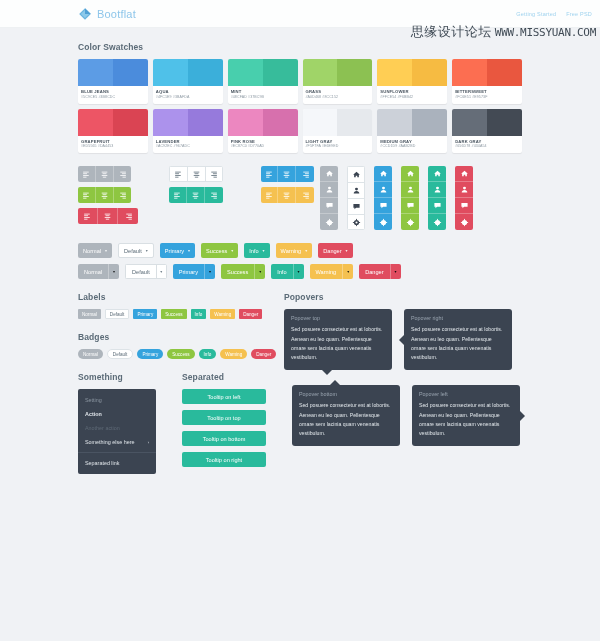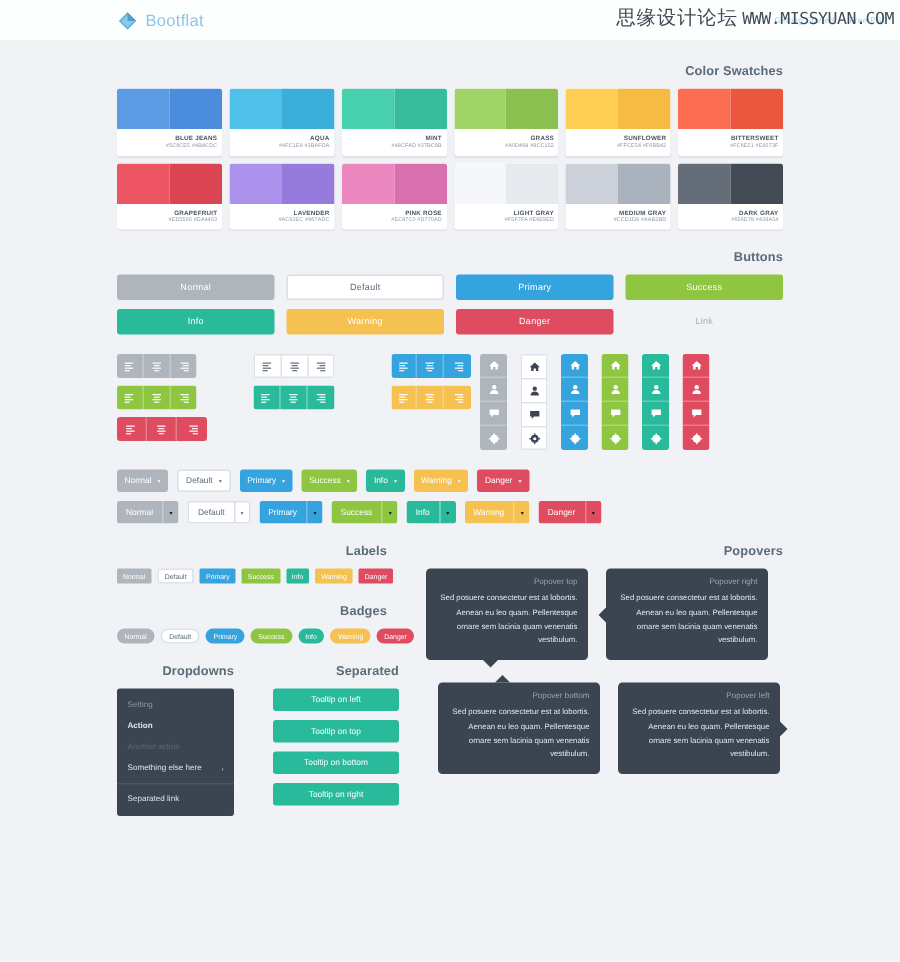--- a/index.html
+++ b/index.html
@@ -21,25 +21,25 @@
   .brand-logo { width: 14px; height: 14px; }
   .brand-name { font-size: 11px; color: #8ec6ea; letter-spacing: .2px; }
   .nav-right { margin-left: auto; margin-right: 8px; display: flex; gap: 10px; align-items: center; }
   .nav-link { font-size: 5.5px; color: #9fd2ee; letter-spacing: .2px; }
 
   .watermark {
     position: absolute; right: 4px; top: 3px;
     font-size: 12.5px; color: #2f3b46; white-space: nowrap;
     display: flex; align-items: baseline; gap: 3px; opacity: .92;
   }
-  .wm-cn { font-family: "DejaVu Sans", sans-serif; font-size: 13px; letter-spacing: .5px; }
+  .wm-cn { font-family: "DejaVu Sans", sans-serif; font-size: 13px; letter-spacing: .5px; margin-top: 20px; }
   .wm-en { font-family: "DejaVu Sans Mono", monospace; font-size: 11px; letter-spacing: -.3px; }
 
   
-  .content { padding: 14px 78px 0 78px; text-align: right; }
+  .content { padding: 14px 78px 0 78px; }
   .section-title {
     font-size: 8.5px; color: #5b6b77; font-weight: bold;
     margin-bottom: 7px; letter-spacing: .1px;
   }
   .block { margin-bottom: 13px; }
 
   
   .swatch-grid { display: grid; grid-template-columns: repeat(6, 1fr); gap: 5px; }
   .swatch { background: #fff; border-radius: 2px; overflow: hidden; box-shadow: 0 1px 1px rgba(0,0,0,.07); }
   .swatch-colors { display: flex; height: 27px; }
@@ -294,35 +294,20 @@
               <span style="background:#434A54"></span>
             </div>
             <div class="swatch-meta">
               <div class="swatch-name">DARK GRAY</div>
               <div class="swatch-hex">#656D78  #434A54</div>
             </div>
           </div>
         </div>
     </div>
 
-    <div class="block">
-      <div class="section-title">Buttons</div>
-      <div class="btn-row" id="btn-row-1">
-          <div class="btn btn-normal">Normal</div>
-          <div class="btn btn-default">Default</div>
-          <div class="btn btn-primary">Primary</div>
-          <div class="btn btn-success">Success</div>
-        </div>
-      <div class="btn-row" id="btn-row-2">
-          <div class="btn btn-info">Info</div>
-          <div class="btn btn-warning">Warning</div>
-          <div class="btn btn-danger">Danger</div>
-          <div class="btn btn-link">Link</div>
-        </div>
-    </div>
 
     <div class="block">
       <div class="bg-wrap">
         <div class="bg-left" id="hgroups">
             <div class="bg-hrow">
               <div class="hgroup">
                 <div class="gbtn c-normal">
                   <svg class="ico" width="9" height="9" viewBox="0 0 16 16">
                     <rect x="2" y="3" width="10" height="1.4" fill="#ffffff"></rect>
                     <rect x="2" y="6" width="7" height="1.4" fill="#ffffff"></rect>
@@ -798,21 +783,21 @@
               <div class="pop-title">Popover right</div>
               <div class="pop-body">Sed posuere consectetur est at lobortis. Aenean eu leo quam. Pellentesque ornare sem lacinia quam venenatis vestibulum.</div>
               <div class="arrow arrow-left"></div>
             </div>
           </div>
       </div>
     </div>
 
     <div class="two-col">
       <div>
-        <div class="section-title">Dropdowns</div>
+        <div class="section-title">Something</div>
         <div class="menu" id="dropdown-menu">
             <div class="menu-item header">
               <span>Setting</span>
             </div>
             <div class="menu-item bold">
               <span>Action</span>
             </div>
             <div class="menu-item disabled">
               <span>Another action</span>
             </div>

